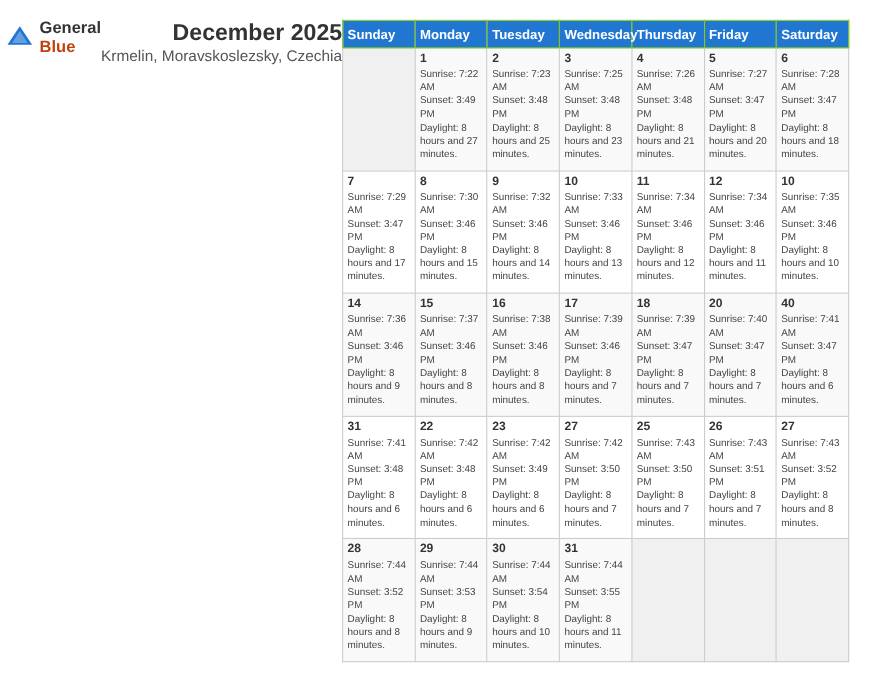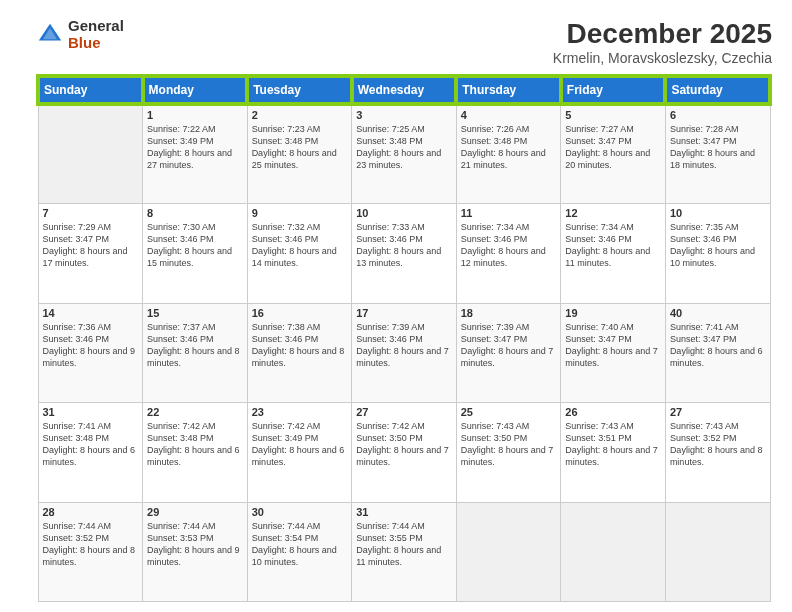--- a/index.html
+++ b/index.html
@@ -6,23 +6,22 @@
     body {
       width: 792px;
       height: 612px;
       font-family: Arial, Helvetica, sans-serif;
       background: #fff;
       overflow: hidden;
     }
     .page {
       width: 792px;
       height: 612px;
-      padding: 18px 20px 10px 36px;
-      display: flex;
-      flex-direction: column;
+      padding: 18px 20px 10px 4px;
+      display: flex;
     }
     .header {
       display: flex;
       justify-content: space-between;
       align-items: flex-start;
       margin-bottom: 8px;
     }
     .logo {
       display: flex;
       align-items: center;
@@ -44,43 +43,42 @@
     }
     .logo-icon {
       width: 28px;
       height: 28px;
       margin-right: 4px;
     }
     .title-block {
       text-align: right;
     }
     .main-title {
-      font-size: 28px;
+      font-size: 21px;
       font-weight: bold;
       color: #333;
     }
     .subtitle {
       font-size: 14px;
       color: #555;
-      margin-left: 20px;
     }
     .calendar {
       width: 100%;
       border-collapse: collapse;
       flex: 1;
       table-layout: fixed;
     }
     .calendar thead tr th {
       background-color: #2176d2;
       color: #fff;
       font-size: 12px;
       font-weight: bold;
       padding: 5px 4px;
       text-align: left;
-      border: 4px solid #84cc16;
+      border: 1px solid #84cc16;
     }
     .calendar tbody tr td {
       border: 1px solid #ccc;
       vertical-align: top;
       padding: 3px 4px;
       font-size: 9.5px;
       color: #333;
       height: 88px;
       background: #fff;
     }
@@ -209,21 +207,21 @@
           </td>
           <td>
             <span class="day-number">17</span>
             <div class="day-detail">Sunrise: 7:39 AM<br>Sunset: 3:46 PM<br>Daylight: 8 hours and 7 minutes.</div>
           </td>
           <td>
             <span class="day-number">18</span>
             <div class="day-detail">Sunrise: 7:39 AM<br>Sunset: 3:47 PM<br>Daylight: 8 hours and 7 minutes.</div>
           </td>
           <td>
-            <span class="day-number">19</span>
+            <span class="day-number">20</span>
             <div class="day-detail">Sunrise: 7:40 AM<br>Sunset: 3:47 PM<br>Daylight: 8 hours and 7 minutes.</div>
           </td>
           <td>
             <span class="day-number">40</span>
             <div class="day-detail">Sunrise: 7:41 AM<br>Sunset: 3:47 PM<br>Daylight: 8 hours and 6 minutes.</div>
           </td>
         </tr>
         <tr>
           <td>
             <span class="day-number">31</span>

